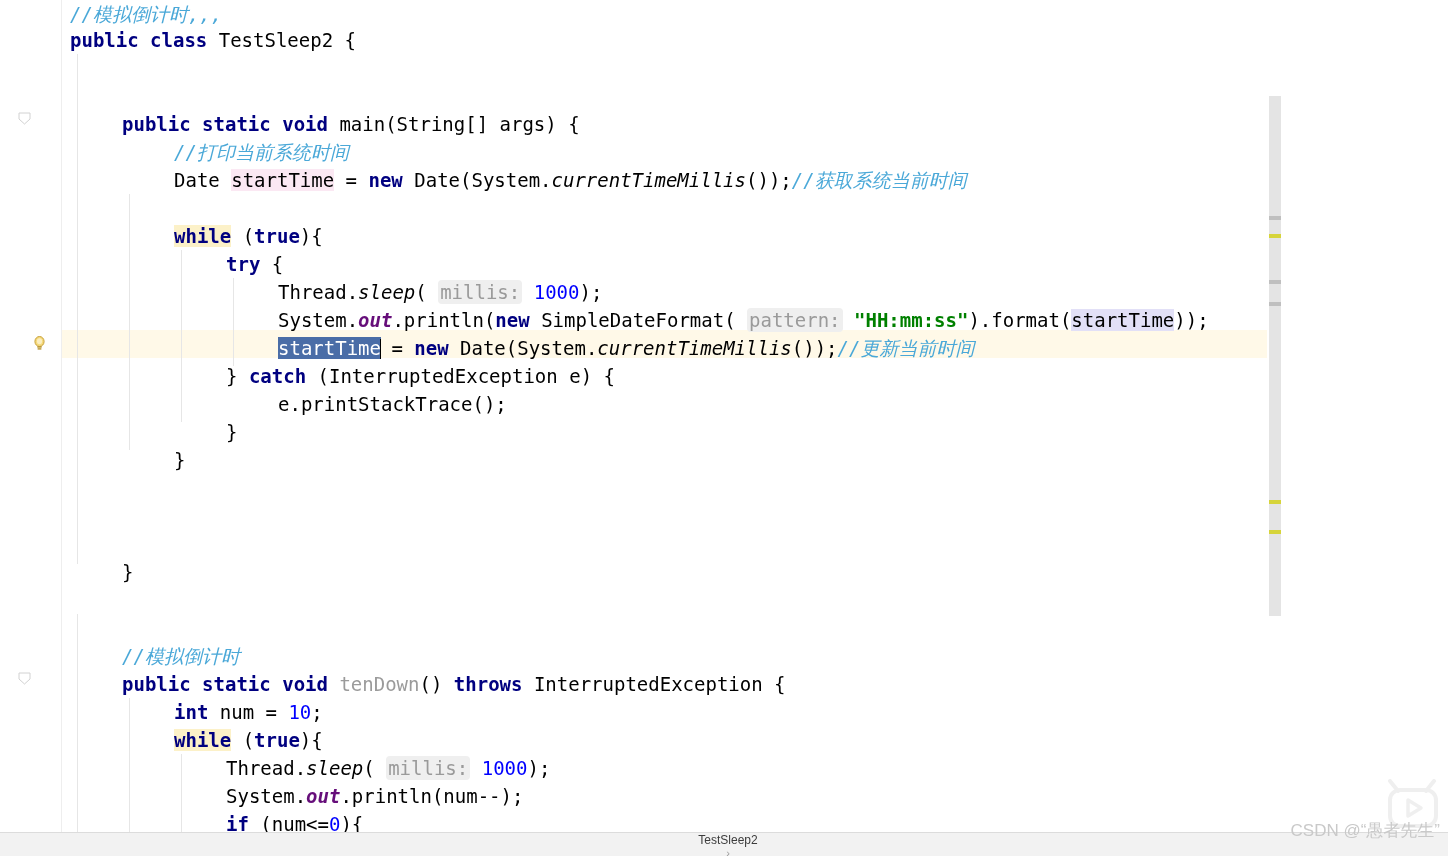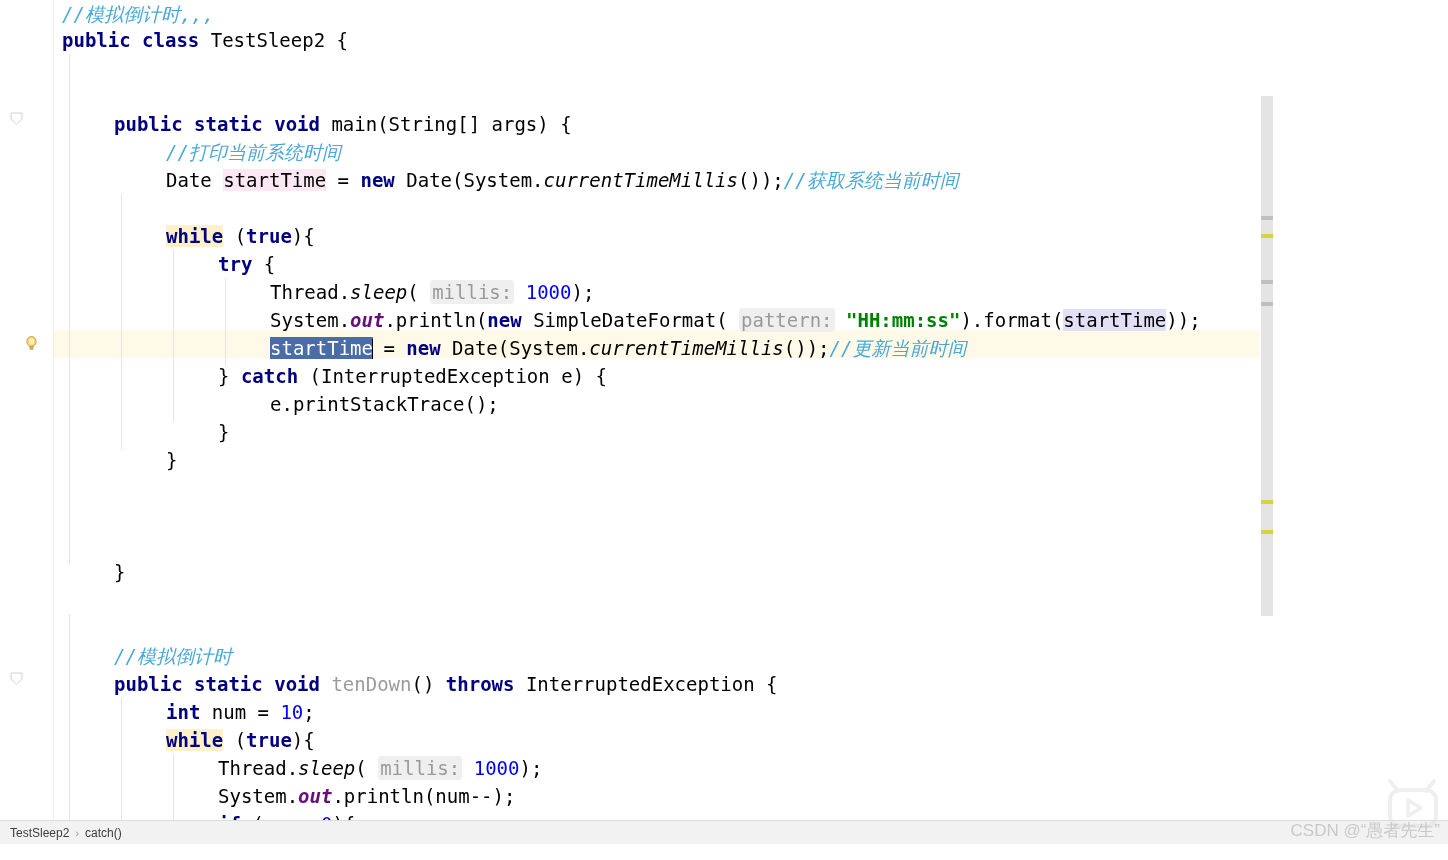--- a/index.html
+++ b/index.html
@@ -11,21 +11,21 @@
     width: 1448px;
     height: 860px;
     position: relative;
     overflow: hidden;
     font-family: "DejaVu Sans Mono", monospace;
   }
 
   
   #editor {
     position: absolute;
-    left: 8px; top: 0;
+    left: 16px; top: 0;
     width: 1233px;
     height: 836px;
     background: #ffffff;
     overflow: hidden;
     padding-left: 32px;
   }
 
   
   #gutter {
     position: absolute;
@@ -145,32 +145,33 @@
   .marker {
     position: absolute;
     right: 0;
     width: 12px;
     height: 4px;
   }
 
   
   #breadcrumb {
     position: absolute;
-    left: 0; bottom: 16px;
+    left: 0; bottom: 4px;
     width: 1448px;
     height: 24px;
     background: #f2f2f2;
     border-top: 1px solid #dcdcdc;
     display: flex;
     align-items: center;
     font-family: "Liberation Sans", sans-serif;
     font-size: 12px;
     color: #3c3c3c;
     padding-left: 8px;
     box-sizing: border-box;
+    flex-direction: column;
   }
   .crumb { padding: 0 2px; }
   .crumb-sep { color: #9a9a9a; padding: 0 4px; font-size: 11px; }
 
   
   #watermark {
     position: absolute;
     right: 8px;
     bottom: 18px;
     display: flex;

